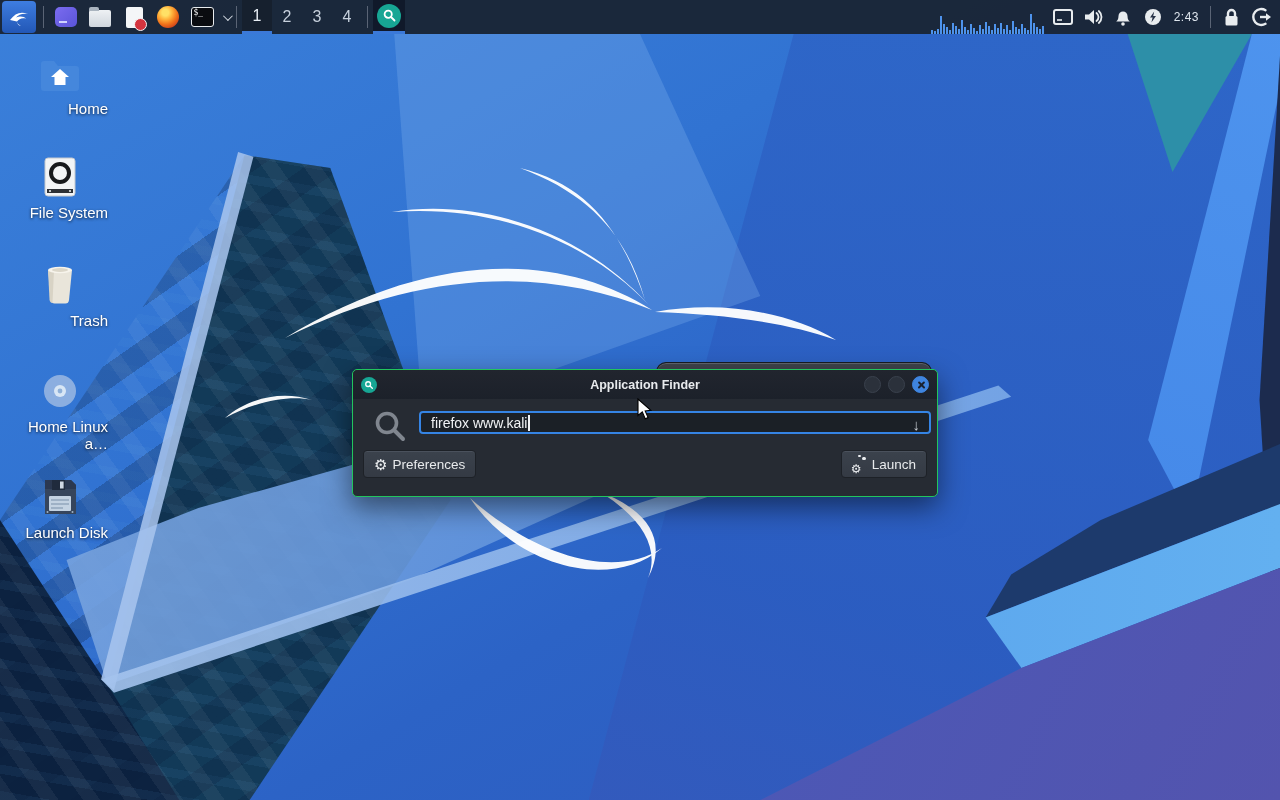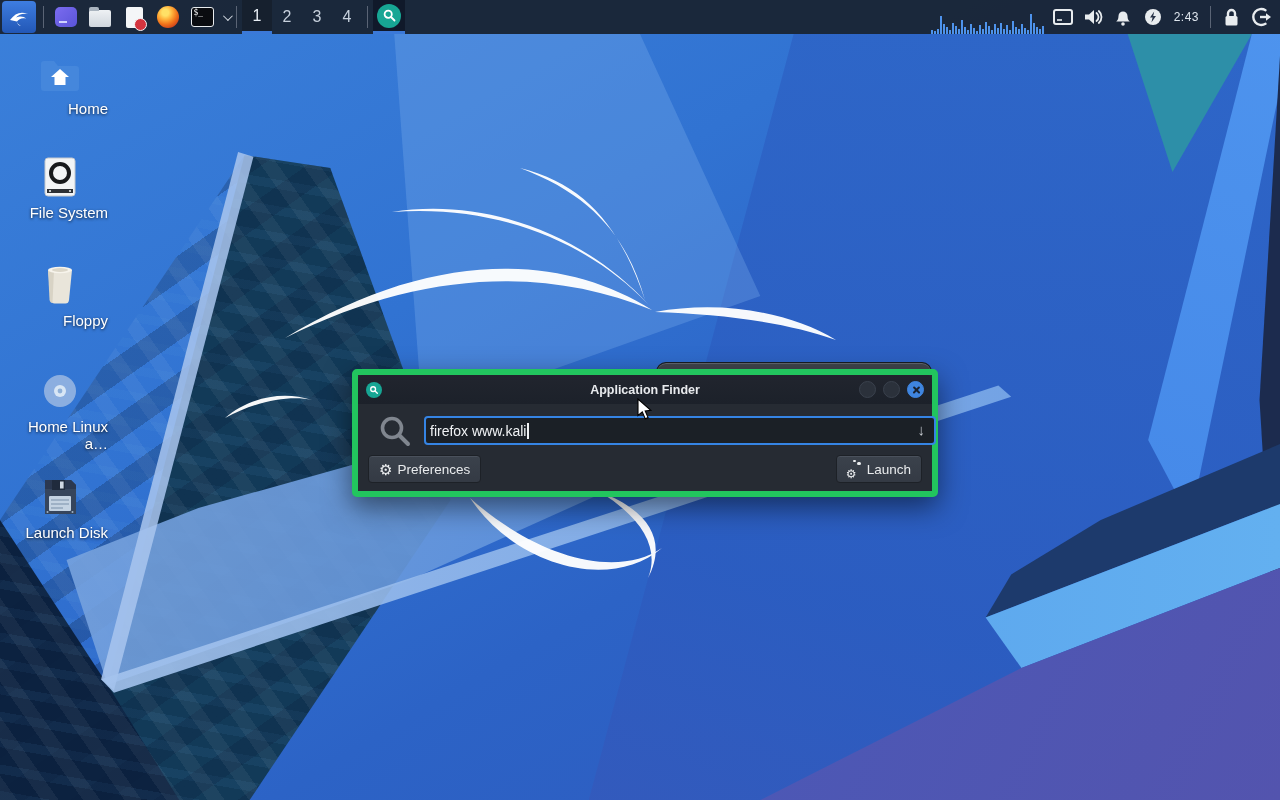--- a/index.html
+++ b/index.html
@@ -77,37 +77,37 @@
   .d-item .d-ic { display:flex; justify-content:center; }
   .d-label { margin-top:6px; font-size:15px; color:#ffffff; text-shadow:0 1px 3px rgba(0,0,0,.75); }
 
   
   #hidden-window { position:absolute; left:656px; top:362px; width:276px; height:26px; z-index:8;
     background:#40454d; border:1px solid #191c21; border-bottom:none; border-radius:10px 10px 0 0;
     box-shadow:inset 0 1px 0 #61676f; }
 
   
   #finder { position:absolute; left:352px; top:369px; width:586px; height:128px; z-index:10;
-    background:#262b33; border:6px solid #22c55e; border-radius:5px;
+    background:#262b33; border:1px solid #22c55e; border-radius:5px;
     box-shadow:0 10px 28px rgba(0,0,0,.5); }
   #finder-titlebar { height:29px; background:linear-gradient(180deg,#21252e,#1c212a);
     border-radius:5px 5px 0 0; display:flex; align-items:center; position:relative; padding:0 8px; }
   #finder-title { position:absolute; left:0; right:0; text-align:center; font-size:12.5px; font-weight:bold; color:#e8eaed; }
   .tb-circle { width:17px; height:17px; border-radius:50%; background:#2b313b; border:1px solid #3a414d; margin-left:7px; z-index:2; }
   .tb-close { background:#3f85e0; border-color:#3f85e0; position:relative; }
   .tb-close::before, .tb-close::after { content:""; position:absolute; left:3.5px; top:7px; width:9px; height:2.2px;
     background:#1a2230; border-radius:1px; }
   .tb-close::before { transform:rotate(45deg); }
   .tb-close::after { transform:rotate(-45deg); }
   #finder-body { position:relative; height:98px; }
   #search-row { position:absolute; left:0; top:10px; width:100%; height:32px; }
   #search-glyph { position:absolute; left:20px; top:0px; }
-  #search-input { position:absolute; left:66px; top:2px; width:512px; height:29px;
+  #search-input { position:absolute; left:66px; top:2px; width:512px; height:23px;
     background:#1b2026; border:2px solid #3584e4; border-radius:4px;
-    display:flex; align-items:center; padding:0 4px; }
+    display:flex; align-items:center; padding:0 10px; }
   #search-text { font-size:14px; color:#f0f2f4; white-space:pre; }
   #caret { width:1.5px; height:16px; background:#f0f2f4; margin-left:1px; }
   #input-arrow { position:absolute; right:9px; top:3px; font-size:15px; color:#c6cbd1; }
   .btn { position:absolute; height:28px; background:linear-gradient(180deg,#3b424c,#343a44);
     border:1px solid #1d2127; border-radius:4px; box-shadow:inset 0 1px 0 #4a515c;
     display:flex; align-items:center; justify-content:center; gap:5px;
     color:#e8eaec; font-size:13.5px; padding:0 10px; }
   #btn-preferences { left:10px; top:51px; }
   #btn-launch { right:10px; top:51px; }
   .gear { font-size:15px; line-height:1; color:#eceef0; }
@@ -266,21 +266,21 @@
 </div>
 <div class="d-item" style="top:264px;">
   <div class="d-ic">
       <svg width="42" height="42" viewBox="0 0 42 42">
     <path d="M9 6 h24 l-3 30 q-.4 3.5-3.5 3.5 h-11 q-3.1 0-3.5-3.5 Z" fill="#e9e5da"></path>
     <path d="M9 6 h6 l-1.5 33 q-2.6-.3-3-3.5 Z" fill="#d8d3c5"></path>
     <ellipse cx="21" cy="6" rx="12" ry="3.2" fill="#f7f4ec"></ellipse>
     <ellipse cx="21" cy="6" rx="8" ry="1.9" fill="#dcd7c9"></ellipse>
   </svg>
     </div>
-  <div class="d-label">Floppy</div>
+  <div class="d-label">Trash</div>
 </div>
 <div class="d-item" style="top:370px;">
   <div class="d-ic">
       <svg width="42" height="42" viewBox="0 0 42 42">
     <circle cx="21" cy="21" r="16" fill="#a9c2e4" opacity="0.75"></circle>
     <circle cx="21" cy="21" r="6" fill="#d8e6f5"></circle>
     <circle cx="21" cy="21" r="2.4" fill="#8fb0d8"></circle>
   </svg>
     </div>
   <div class="d-label">Home Linux a…</div>

